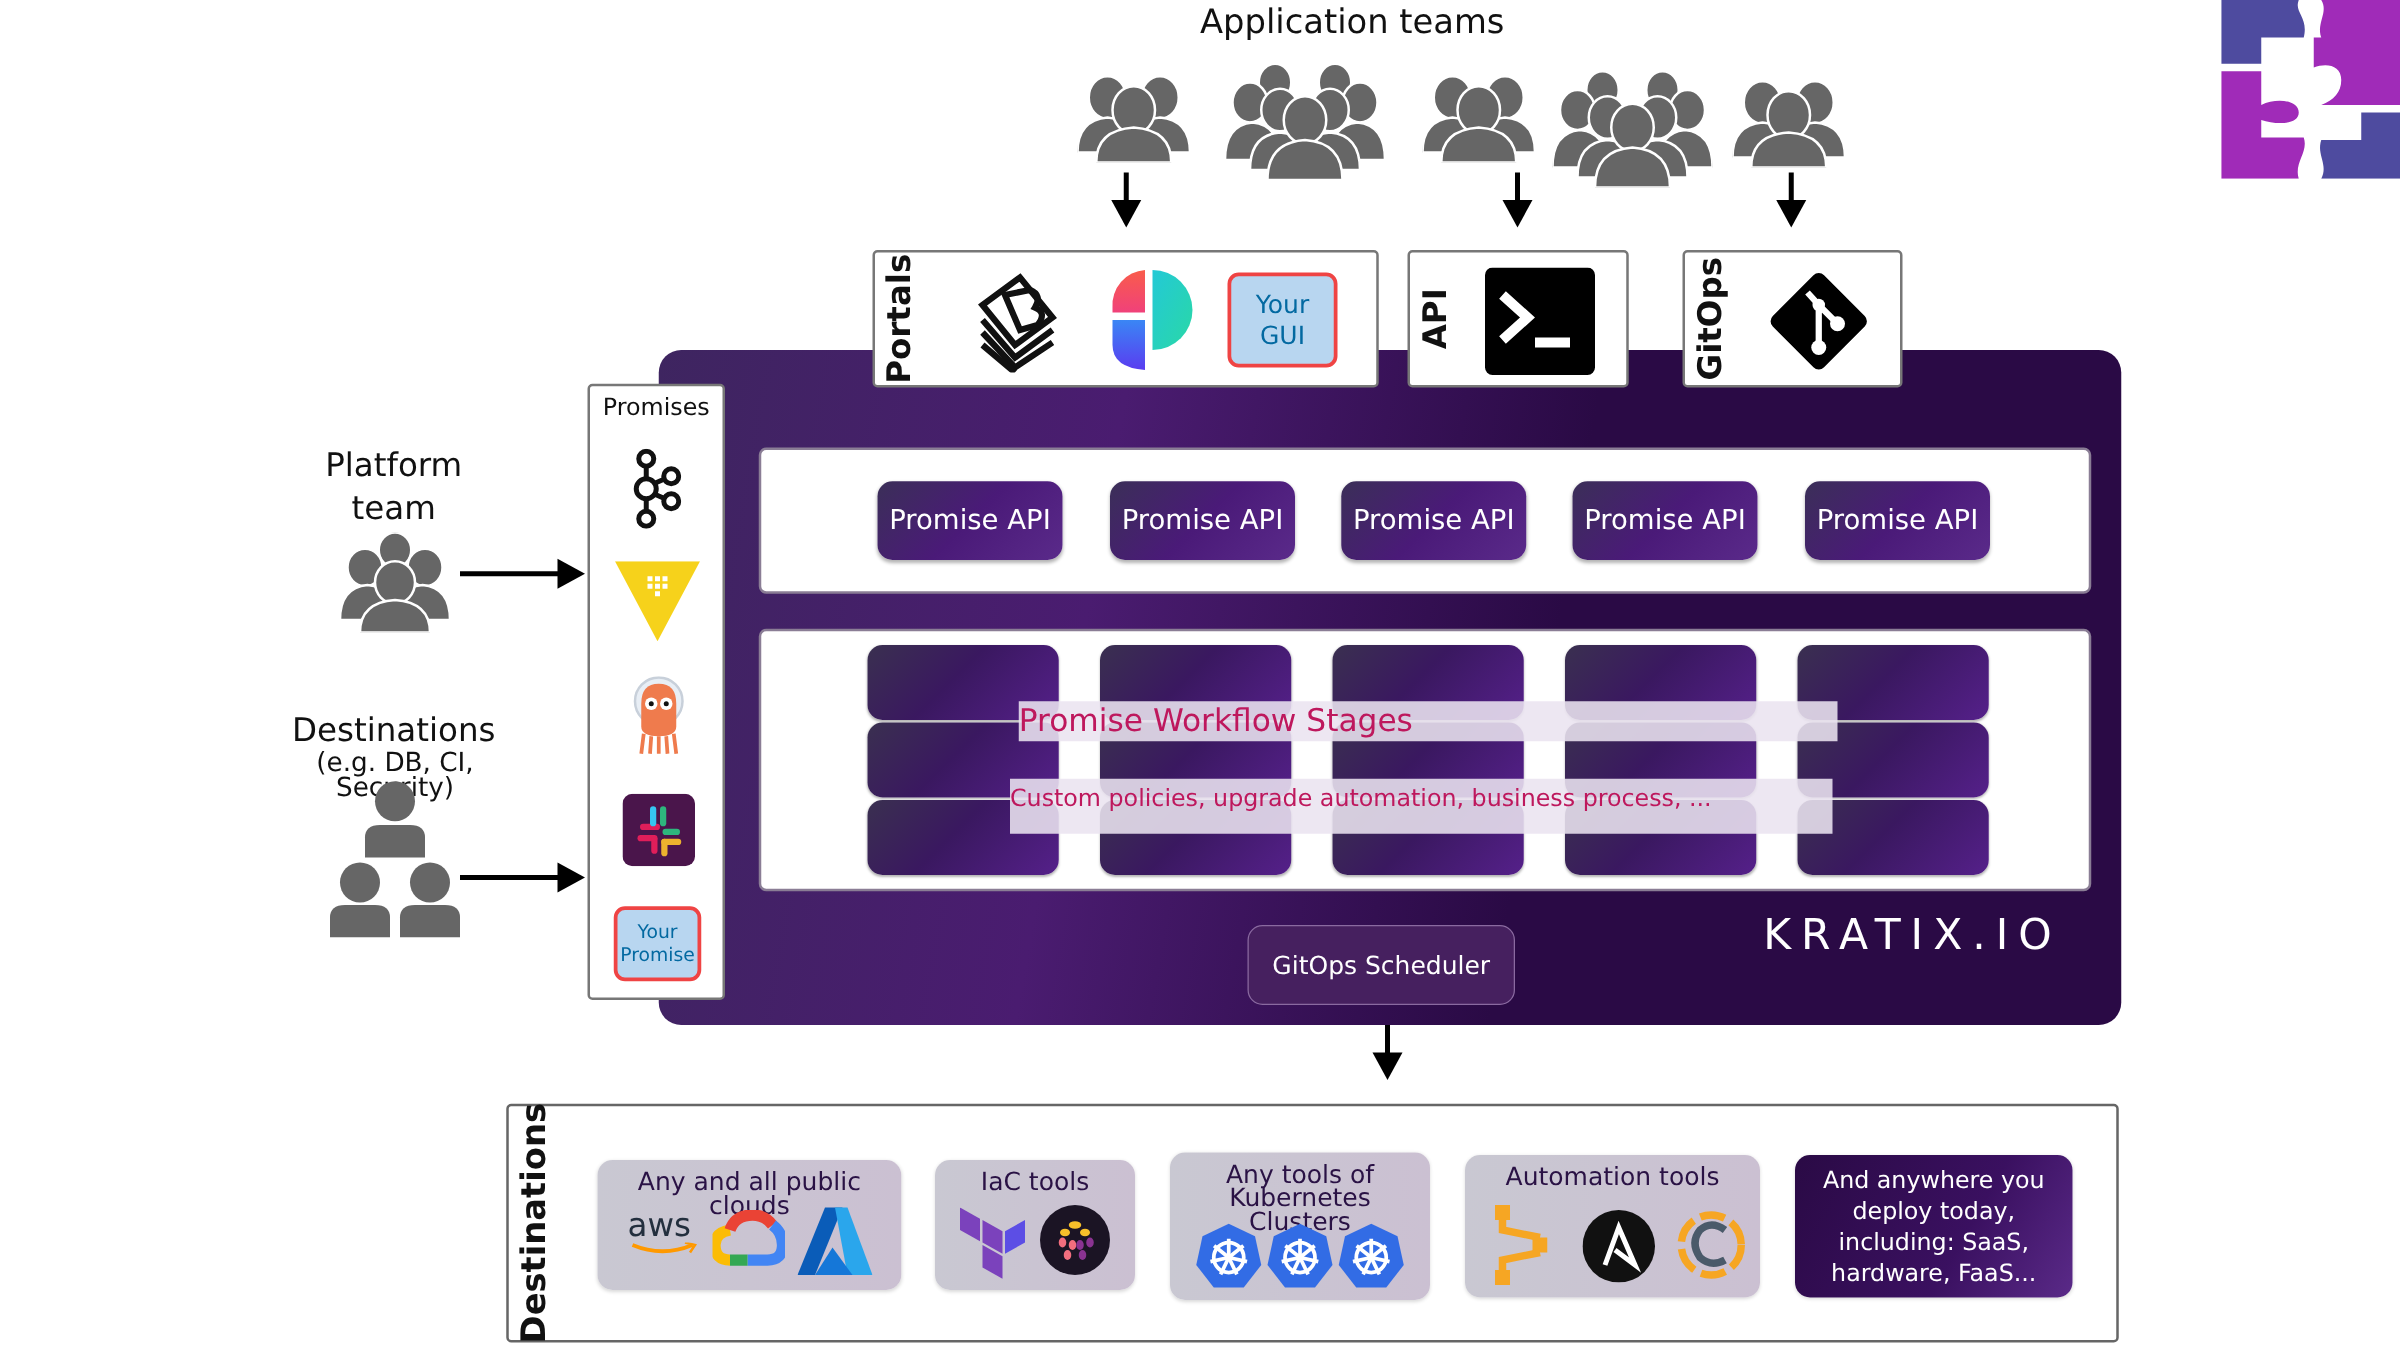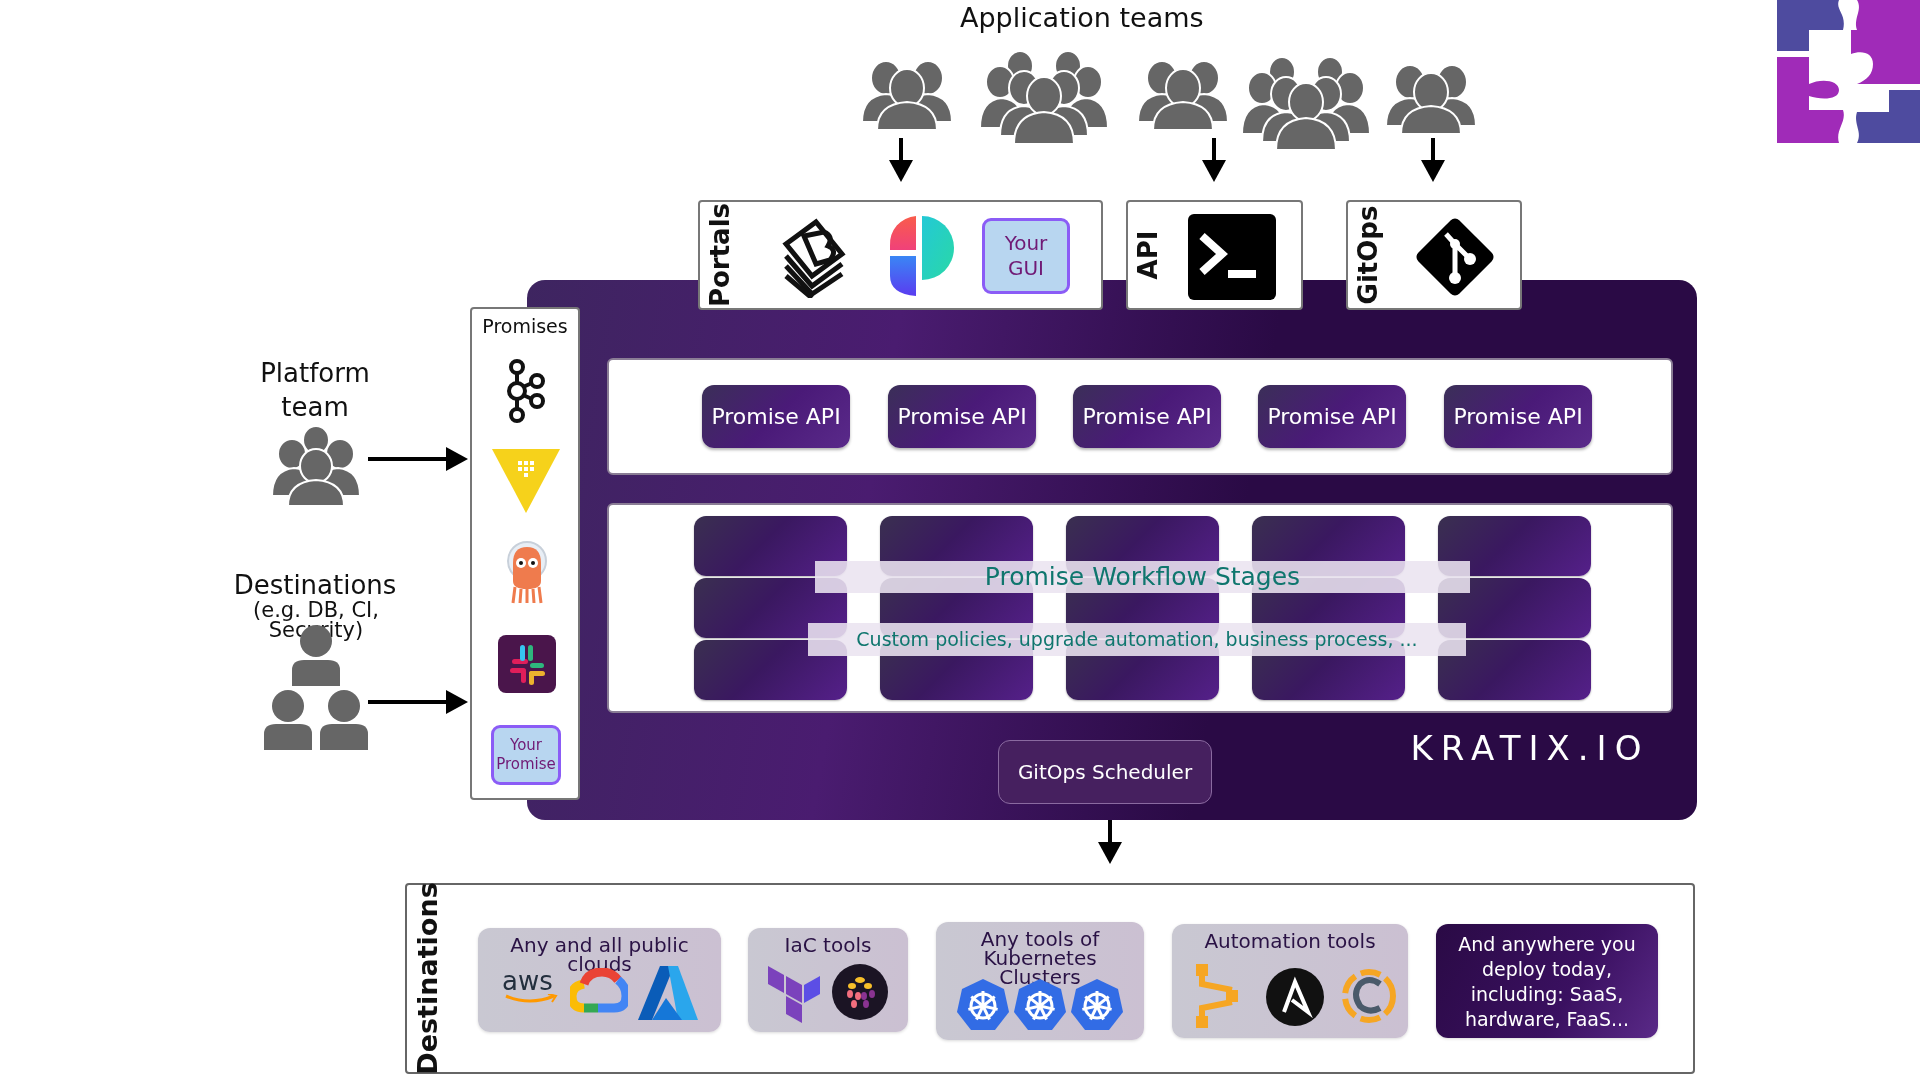--- a/index.html
+++ b/index.html
@@ -7,26 +7,26 @@
   .abs{position:absolute;}
   .title-app{left:960px;top:0;width:320px;text-align:left;font-size:27px;line-height:36px;color:#111;}
   .people{position:absolute;}
   .arrow-v{position:absolute;width:4px;background:#000;}
   .arrow-v::after{content:"";position:absolute;left:-10px;bottom:-4px;border-left:12px solid transparent;border-right:12px solid transparent;border-top:22px solid #000;}
   .arrow-h{position:absolute;height:4px;background:#000;}
   .arrow-h::after{content:"";position:absolute;right:-6px;top:-10px;border-top:12px solid transparent;border-bottom:12px solid transparent;border-left:22px solid #000;}
   .entry-box{position:absolute;top:200px;height:110px;background:#fff;border:2px solid #777;border-radius:4px;box-sizing:border-box;z-index:3;}
   .vert-label{position:absolute;left:2px;top:0;width:36px;height:106px;display:flex;align-items:center;justify-content:center;}
   .vert-label span{transform:rotate(-90deg);white-space:nowrap;font-size:26px;font-weight:bold;color:#111;}
-  .your-gui{position:absolute;width:88px;height:76px;background:#b8d6f0;border:3px solid #8b5cf6;border-radius:9px;box-sizing:border-box;display:flex;align-items:center;justify-content:center;text-align:center;font-size:20px;line-height:25px;color:#701a75;}
+  .your-gui{position:absolute;width:88px;height:76px;background:#b8d6f0;border:3px solid #ef4444;border-radius:9px;box-sizing:border-box;display:flex;align-items:center;justify-content:center;text-align:center;font-size:20px;line-height:25px;color:#0369a1;}
   .main-box{position:absolute;left:527px;top:280px;width:1170px;height:540px;border-radius:18px;background:linear-gradient(100deg,#3e2560 0%,#4a1c70 30%,#2a0a45 60%,#2a0a45 100%);z-index:1;}
   .panel{position:absolute;background:#fff;border:2px solid #8a7d95;border-radius:6px;box-sizing:border-box;z-index:2;}
   .papi{position:absolute;top:385px;width:148px;height:63px;border-radius:12px;background:linear-gradient(135deg,#3b2f58 0%,#4a1a78 50%,#5a2a8a 100%);color:#fff;font-size:22px;line-height:26px;text-align:center;display:flex;align-items:center;justify-content:center;box-shadow:0 2px 3px rgba(0,0,0,0.3);z-index:3;}
   .stage{position:absolute;width:153px;height:60px;border-radius:12px;background:linear-gradient(135deg,#3a3050 0%,#3a1860 45%,#55208a 100%);box-shadow:0 1px 2px rgba(0,0,0,0.3);z-index:3;}
-  .banner{position:absolute;background:rgba(235,228,240,0.88);color:#0f766e;text-align:center;z-index:4;}
+  .banner{position:absolute;background:rgba(235,228,240,0.88);color:#be185d;text-align:left;z-index:4;}
   .promises{position:absolute;left:470px;top:307px;width:110px;height:493px;background:#fff;border:2px solid #777;border-radius:4px;box-sizing:border-box;z-index:3;}
   .scheduler{position:absolute;left:998px;top:740px;width:212px;height:62px;border:1px solid #8a6aa0;border-radius:12px;background:#46205f;color:#fff;font-size:20px;display:flex;align-items:center;justify-content:center;z-index:3;text-align:center;}
   .kratix{position:absolute;left:1390px;top:728px;width:280px;text-align:center;color:#fff;font-size:34px;letter-spacing:8px;z-index:3;}
   .dest-box{position:absolute;left:405px;top:883px;width:1290px;height:191px;border:2px solid #666;border-radius:4px;background:#fff;box-sizing:border-box;}
   .dcard{position:absolute;background:linear-gradient(90deg,#c9c8d2,#cbc0d2);border-radius:12px;box-shadow:0 1px 3px rgba(0,0,0,0.15);}
   .dcard .dtitle{position:absolute;left:0;right:0;top:8px;text-align:center;font-size:20px;line-height:19px;color:#2a1245;}
   .side-label{position:absolute;text-align:center;color:#111;}
 </style>
 </head>
 <body>
@@ -265,21 +265,21 @@
     <div class="stage" style="left: 1066px; top: 578px;"></div>
     <div class="stage" style="left: 1066px; top: 640px;"></div>
     <div class="stage" style="left: 1252px; top: 516px;"></div>
     <div class="stage" style="left: 1252px; top: 578px;"></div>
     <div class="stage" style="left: 1252px; top: 640px;"></div>
     <div class="stage" style="left: 1438px; top: 516px;"></div>
     <div class="stage" style="left: 1438px; top: 578px;"></div>
     <div class="stage" style="left: 1438px; top: 640px;"></div>
   </div>
 <div class="banner" style="left:815px;top:561px;width:655px;height:32px;font-size:25px;line-height:32px;">Promise Workflow Stages</div>
-<div class="banner" style="left:808px;top:623px;width:658px;height:33px;font-size:19px;line-height:33px;">Custom policies, upgrade automation, business process, ...</div>
+<div class="banner" style="left:808px;top:623px;width:658px;height:44px;font-size:19px;line-height:33px;">Custom policies, upgrade automation, business process, ...</div>
 
 <div class="scheduler">GitOps Scheduler</div>
 <div class="kratix">KRATIX.IO</div>
 <div class="arrow-v" style="left:1108px;top:820px;height:40px;z-index:3;"></div>
 
 <div class="dest-box">
   <div class="abs" style="left:0;top:0;width:40px;height:187px;display:flex;align-items:center;justify-content:center;">
     <span style="transform:rotate(-90deg);white-space:nowrap;font-size:27px;font-weight:bold;">Destinations</span>
   </div>
 </div>

